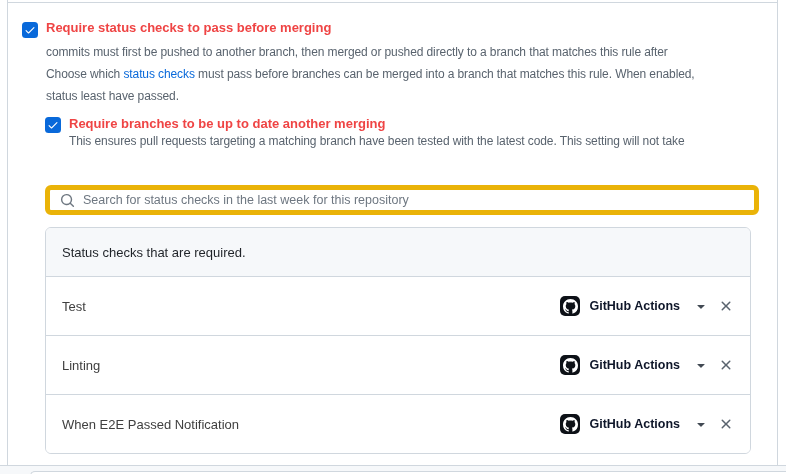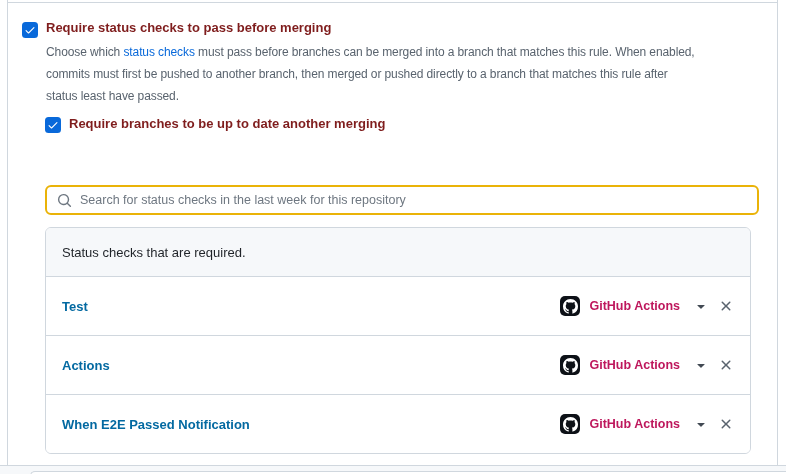--- a/index.html
+++ b/index.html
@@ -13,54 +13,54 @@
   .v-border.right{left:777px;}
   .top-divider{position:absolute;left:8px;top:2px;width:769px;height:1px;background:#d0d7de;}
 
   
   .cb{position:absolute;width:16px;height:16px;background:#0969da;border-radius:3.5px;
       display:flex;align-items:center;justify-content:center;cursor:pointer;}
   .cb svg{width:12px;height:12px;fill:#ffffff;}
   .cb1{left:22px;top:22px;}
   .cb2{left:45px;top:117px;}
 
-  .cb-title{position:absolute;font-size:13px;font-weight:700;color:#7f1d1d;line-height:16px;cursor:pointer;}
+  .cb-title{position:absolute;font-size:13px;font-weight:700;color:#ef4444;line-height:16px;cursor:pointer;}
   .title1{left:46px;top:20px;}
   .title2{left:69px;top:116px;}
 
   .desc{position:absolute;font-size:12px;line-height:22px;color:#59636e;white-space:nowrap;letter-spacing:-0.1px;}
   .desc1{left:46px;top:41px;}
   .desc2{left:69px;top:130px;}
   .inline-link{color:#0969da;text-decoration:none;cursor:pointer;}
 
   
   .search-wrap{position:absolute;left:45px;top:185px;width:714px;height:30px;
-    border:2px solid #eab308;border-radius:6px;box-sizing:border-box;background:#fff;
+    border:5px solid #eab308;border-radius:6px;box-sizing:border-box;background:#fff;
     display:flex;align-items:center;padding:0 10px;}
   .search-wrap .search-icon{display:flex;flex:none;}
   .search-wrap .search-icon svg{width:15px;height:15px;fill:#6e7781;}
   .search-input{flex:1;border:none;outline:none;background:transparent;margin-left:8px;
     font-size:12.5px;color:#1f2328;font-family:inherit;padding:0;}
   .search-input::placeholder{color:#6e7781;opacity:1;}
 
   
   .panel{position:absolute;left:45px;top:227px;width:706px;height:227px;
     border:1px solid #d0d7de;border-radius:6px;box-sizing:border-box;background:#fff;
     display:flex;flex-direction:column;overflow:hidden;}
   .panel-header{flex:none;height:49px;background:#f6f8fa;border-bottom:1px solid #d0d7de;
     display:flex;align-items:center;padding:0 16px;font-size:13px;color:#1f2328;box-sizing:border-box;}
   .row{flex:1;display:flex;align-items:center;justify-content:space-between;
     padding:0 16px;border-bottom:1px solid #d0d7de;background:#fff;}
   .row:last-child{border-bottom:none;}
-  .row-name{font-size:13px;font-weight:700;color:#0369a1;}
+  .row-name{font-size:13px;font-weight:400;color:#404040;}
   .row-right{display:flex;align-items:center;}
   .octo{width:20px;height:20px;background:#0d1117;border-radius:5px;
     display:flex;align-items:center;justify-content:center;flex:none;}
   .octo svg{width:15px;height:15px;fill:#ffffff;display:block;}
-  .source-link{font-size:12.5px;font-weight:600;color:#be185d;text-decoration:none;margin-left:9px;cursor:pointer;}
+  .source-link{font-size:12.5px;font-weight:600;color:#0f172a;text-decoration:none;margin-left:9px;cursor:pointer;}
   .caret{margin-left:13px;display:flex;cursor:pointer;}
   .caret svg{width:16px;height:16px;fill:#424a53;}
   .remove{margin-left:9px;display:flex;cursor:pointer;}
   .remove svg{width:16px;height:16px;fill:#59636e;}
 
   
   .bottom-strip{position:absolute;left:0;top:465px;width:786px;height:9px;
     background:#f6f8fa;border-top:1px solid #d0d7de;box-sizing:border-box;}
   .next-card-edge{position:absolute;left:30px;top:471px;width:760px;height:4px;background:#ffffff;
     border-top:1px solid #d0d7de;border-left:1px solid #d0d7de;border-top-left-radius:6px;}
@@ -74,32 +74,33 @@
   <div class="v-border right"></div>
   <div class="top-divider"></div>
 
   <span class="cb cb1">
     <svg viewBox="0 0 16 16">
         <path d="M13.78 4.22a.75.75 0 0 1 0 1.06l-7.25 7.25a.75.75 0 0 1-1.06 0L2.22 9.28a.751.751 0 0 1 .018-1.042.751.751 0 0 1 1.042-.018L6 10.94l6.72-6.72a.75.75 0 0 1 1.06 0Z"></path>
       </svg>
   </span>
   <div class="cb-title title1">Require status checks to pass before merging</div>
   <div class="desc desc1">
+    <div>commits must first be pushed to another branch, then merged or pushed directly to a branch that matches this rule after</div>
     <div><span>Choose which </span><a class="inline-link">status checks</a><span> must pass before branches can be merged into a branch that matches this rule. When enabled,</span></div>
-    <div>commits must first be pushed to another branch, then merged or pushed directly to a branch that matches this rule after</div>
     <div>status least have passed.</div>
   </div>
 
   <span class="cb cb2">
     <svg viewBox="0 0 16 16">
         <path d="M13.78 4.22a.75.75 0 0 1 0 1.06l-7.25 7.25a.75.75 0 0 1-1.06 0L2.22 9.28a.751.751 0 0 1 .018-1.042.751.751 0 0 1 1.042-.018L6 10.94l6.72-6.72a.75.75 0 0 1 1.06 0Z"></path>
       </svg>
   </span>
   <div class="cb-title title2">Require branches to be up to date another merging</div>
   <div class="desc desc2">
+    <div>This ensures pull requests targeting a matching branch have been tested with the latest code. This setting will not take</div>
   </div>
 
   <div class="search-wrap">
     <span class="search-icon">
       <svg viewBox="0 0 16 16">
           <path d="M10.68 11.74a6 6 0 0 1-7.922-8.982 6 6 0 0 1 8.982 7.922l3.04 3.04a.749.749 0 0 1-.326 1.275.749.749 0 0 1-.734-.215ZM11.5 7a4.499 4.499 0 1 0-8.997 0A4.499 4.499 0 0 0 11.5 7Z"></path>
         </svg>
     </span>
     <input class="search-input" type="text" placeholder="Search for status checks in the last week for this repository" style="">
   </div>
@@ -123,21 +124,21 @@
         </span>
         <span class="remove">
           <svg viewBox="0 0 16 16">
               <path d="M3.72 3.72a.75.75 0 0 1 1.06 0L8 6.94l3.22-3.22a.749.749 0 0 1 1.275.326.749.749 0 0 1-.215.734L9.06 8l3.22 3.22a.749.749 0 0 1-.326 1.275.749.749 0 0 1-.734-.215L8 9.06l-3.22 3.22a.751.751 0 0 1-1.042-.018.751.751 0 0 1-.018-1.042L6.94 8 3.72 4.78a.75.75 0 0 1 0-1.06Z"></path>
             </svg>
         </span>
       </span>
     </div>
 
     <div class="row">
-      <span class="row-name">Actions</span>
+      <span class="row-name">Linting</span>
       <span class="row-right">
         <span class="octo">
           <svg viewBox="0 0 16 16">
               <path d="M8 0c4.42 0 8 3.58 8 8a8.013 8.013 0 0 1-5.45 7.59c-.4.08-.55-.17-.55-.38 0-.27.01-1.13.01-2.2 0-.75-.25-1.23-.54-1.48 1.78-.2 3.65-.88 3.65-3.95 0-.88-.31-1.59-.82-2.15.08-.2.36-1.02-.08-2.12 0 0-.67-.22-2.2.82-.64-.18-1.32-.27-2-.27-.68 0-1.36.09-2 .27-1.53-1.03-2.2-.82-2.2-.82-.44 1.1-.16 1.92-.08 2.12-.51.56-.82 1.28-.82 2.15 0 3.06 1.86 3.75 3.64 3.95-.23.2-.44.55-.51 1.07-.46.21-1.61.55-2.33-.66-.15-.24-.6-.83-1.23-.82-.67.01-.27.38.01.53.34.19.73.9.82 1.13.16.45.68 1.31 2.69.94 0 .67.01 1.3.01 1.49 0 .21-.15.45-.55.38A7.995 7.995 0 0 1 0 8c0-4.42 3.58-8 8-8Z"></path>
             </svg>
         </span>
         <a class="source-link">GitHub Actions</a>
         <span class="caret">
           <svg viewBox="0 0 16 16">
               <path d="m4.427 7.427 3.396 3.396a.25.25 0 0 0 .354 0l3.396-3.396A.25.25 0 0 0 11.396 7H4.604a.25.25 0 0 0-.177.427Z"></path>

